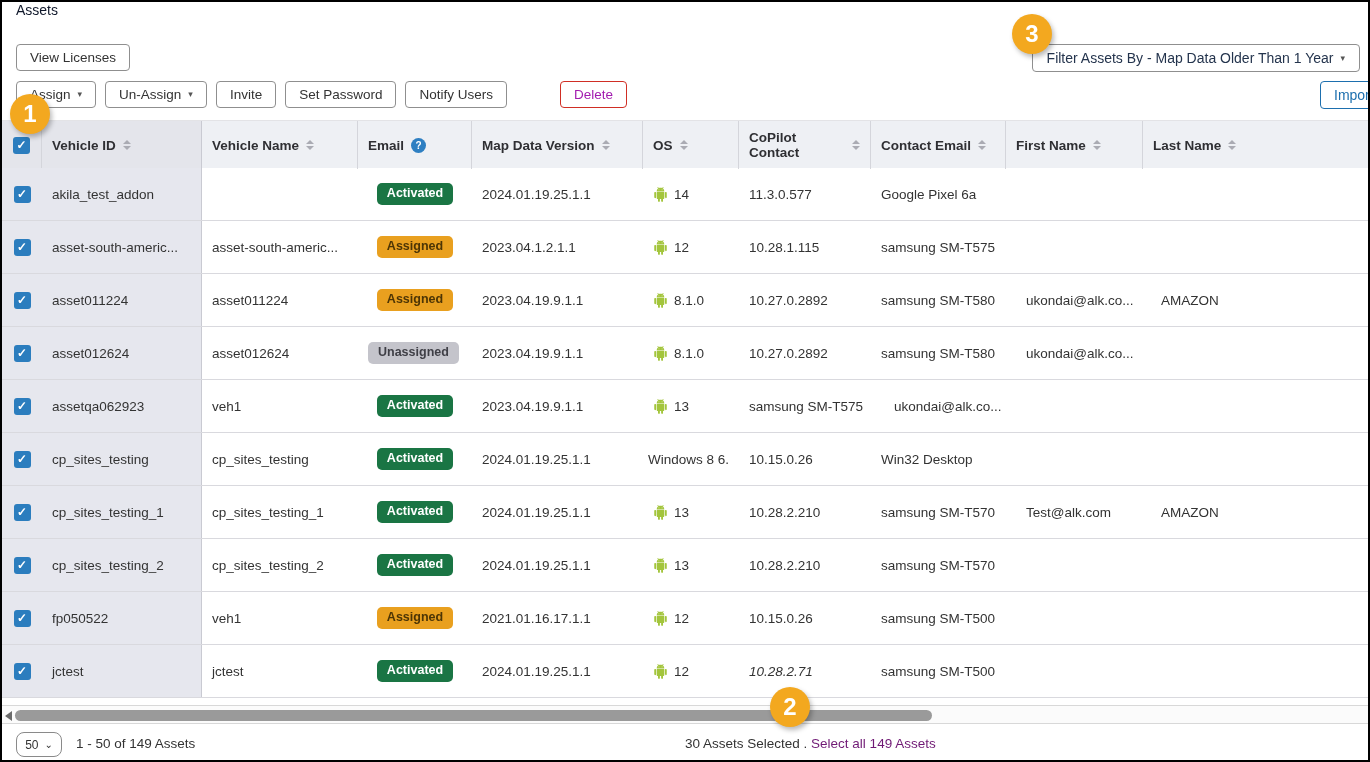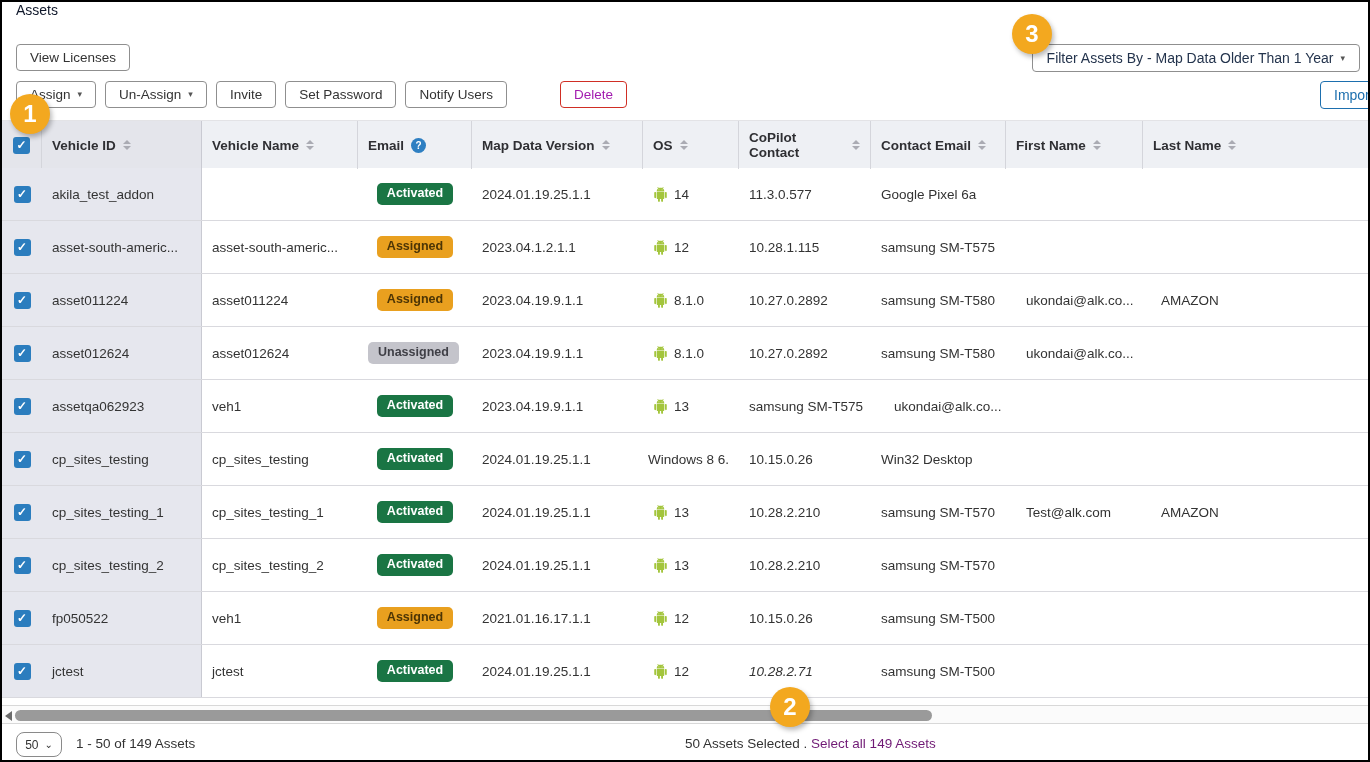--- a/index.html
+++ b/index.html
@@ -450,21 +450,21 @@
     <span class="thumb"></span>
   </div>
 
   <div class="footer">
     <div class="pagesize">
       <span>50</span>
       <span class="chev">⌄</span>
     </div>
     <div class="range-text">1 - 50 of 149 Assets</div>
     <div class="selected-wrap">
-      <span>50 Assets Selected .</span>
+      <span>30 Assets Selected .</span>
       <a class="select-all-link">Select all 149 Assets</a>
     </div>
   </div>
 
   <div class="callout" id="callout1">1</div>
   <div class="callout" id="callout2">2</div>
   <div class="callout" id="callout3">3</div>
 
 </div>
 

